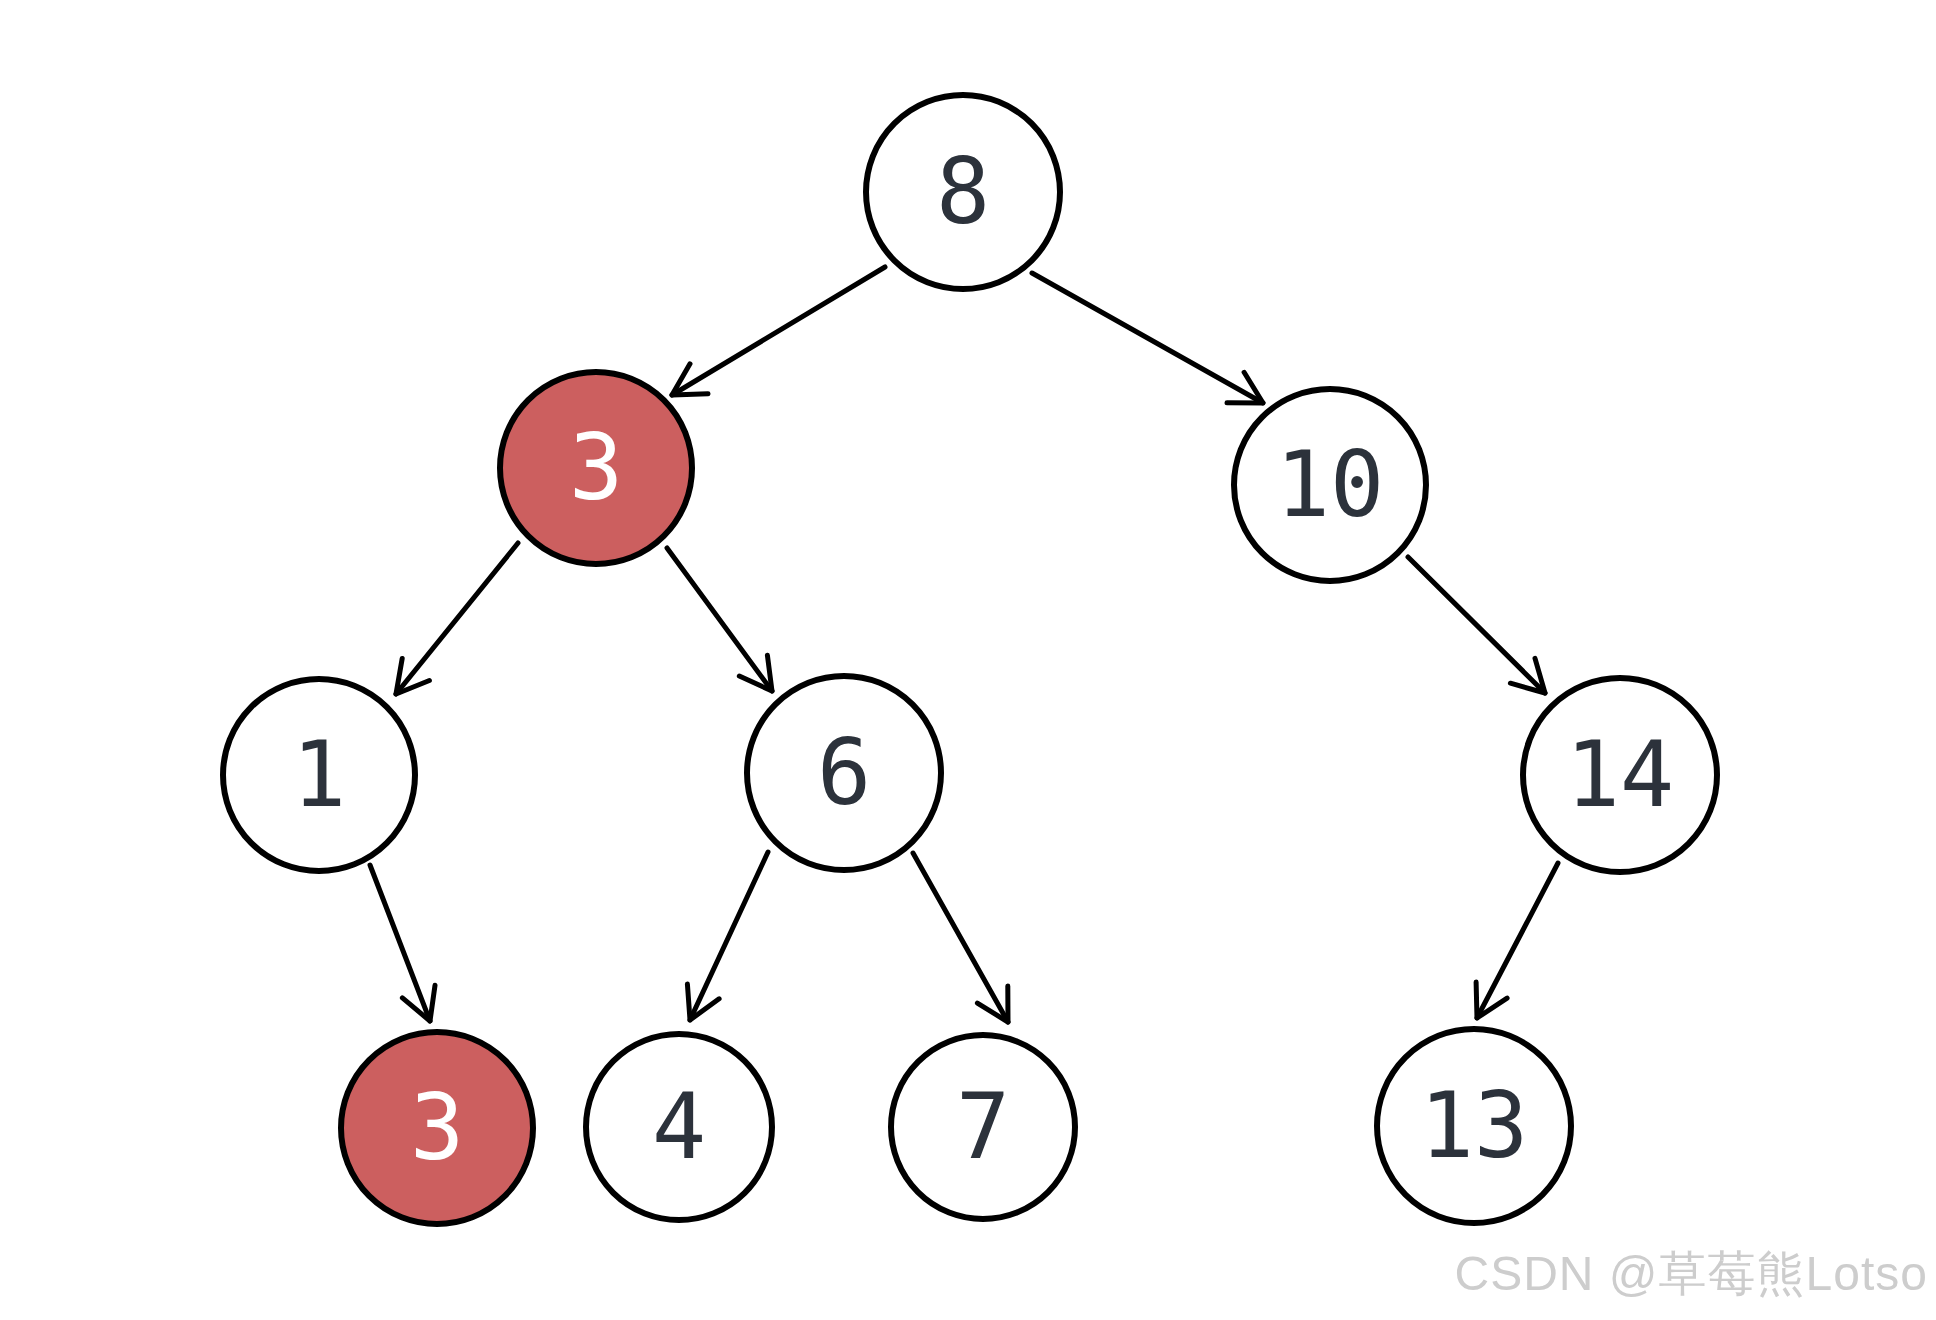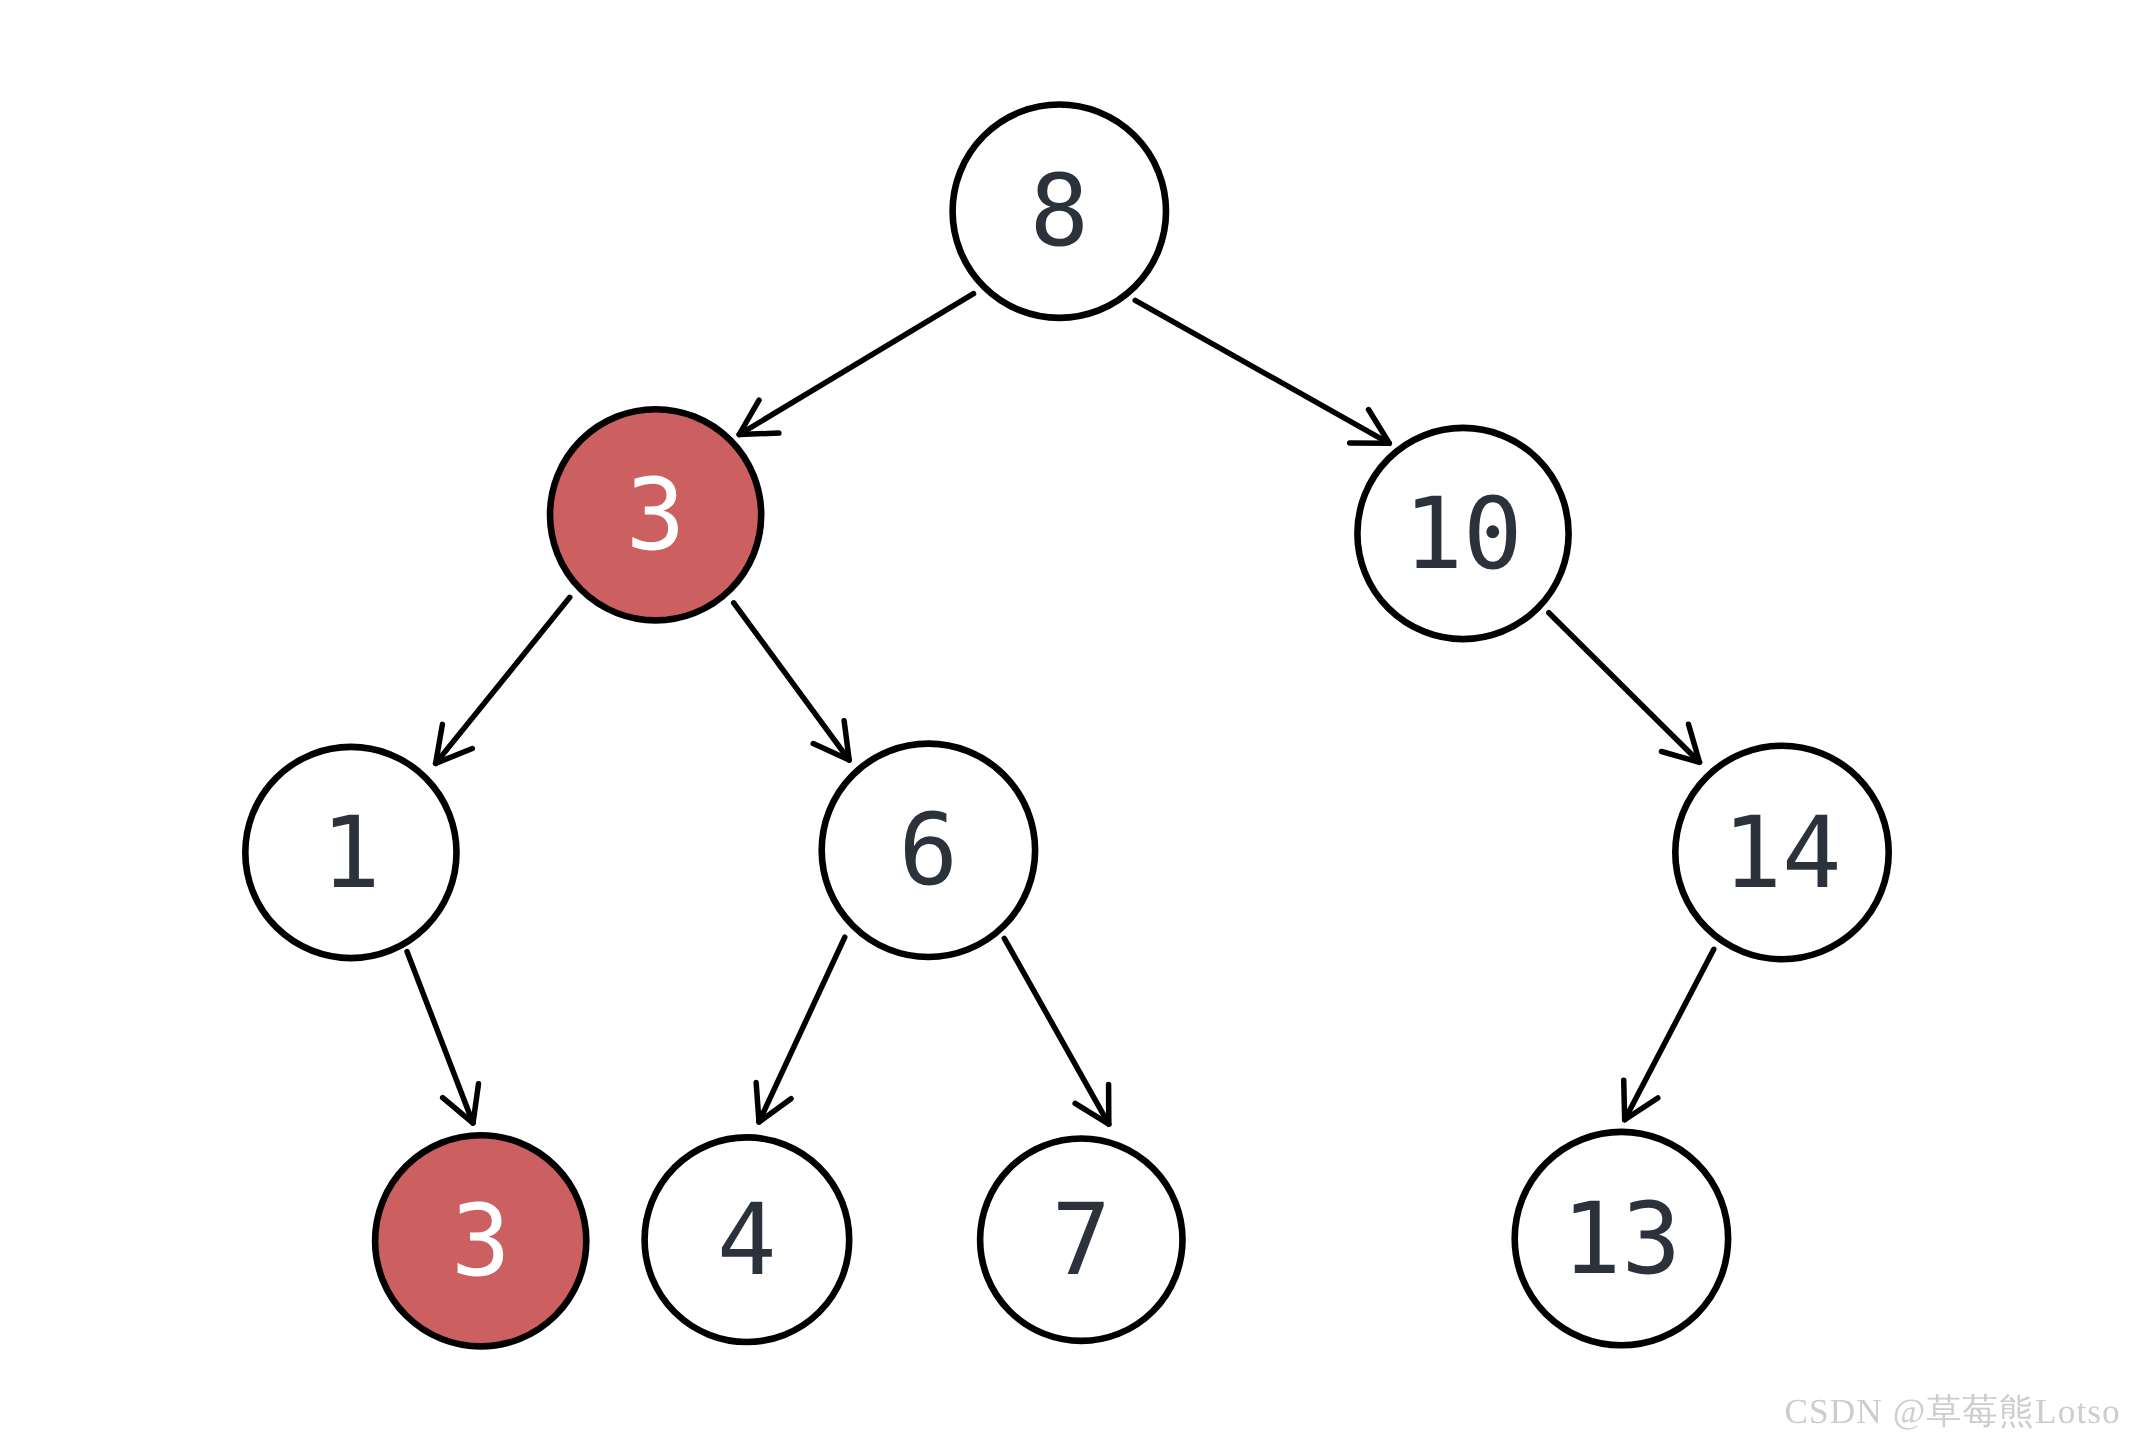--- a/index.html
+++ b/index.html
@@ -22,26 +22,25 @@
     display: block;
   }
   #tree-svg text {
     font-family: "DejaVu Sans Mono", monospace;
     user-select: none;
   }
   .watermark {
     position: absolute;
     right: 8px;
     bottom: 14px;
-    font-size: 32px;
+    font-size: 48px;
     letter-spacing: 1px;
     color: #cdcdcd;
     text-shadow: 2px 2px 1px rgba(255,255,255,0.95);
     white-space: nowrap;
-    font-family: Liberation Serif, serif;
   }
 </style>
 </head>
 <body>
 
 <div id="stage">
   <svg id="tree-svg" width="1936" height="1320" viewBox="0 0 1936 1320" xmlns="http://www.w3.org/2000/svg">
       <line x1="885" y1="267" x2="672" y2="395" stroke="#000000" stroke-width="5" stroke-linecap="round"></line>
       <polyline points="690.0,363.8 672,395 708.0,393.7" fill="none" stroke="#000000" stroke-width="5" stroke-linecap="round" stroke-linejoin="round"></polyline>
       <line x1="1032" y1="273" x2="1263" y2="403" stroke="#000000" stroke-width="5" stroke-linecap="round"></line>

